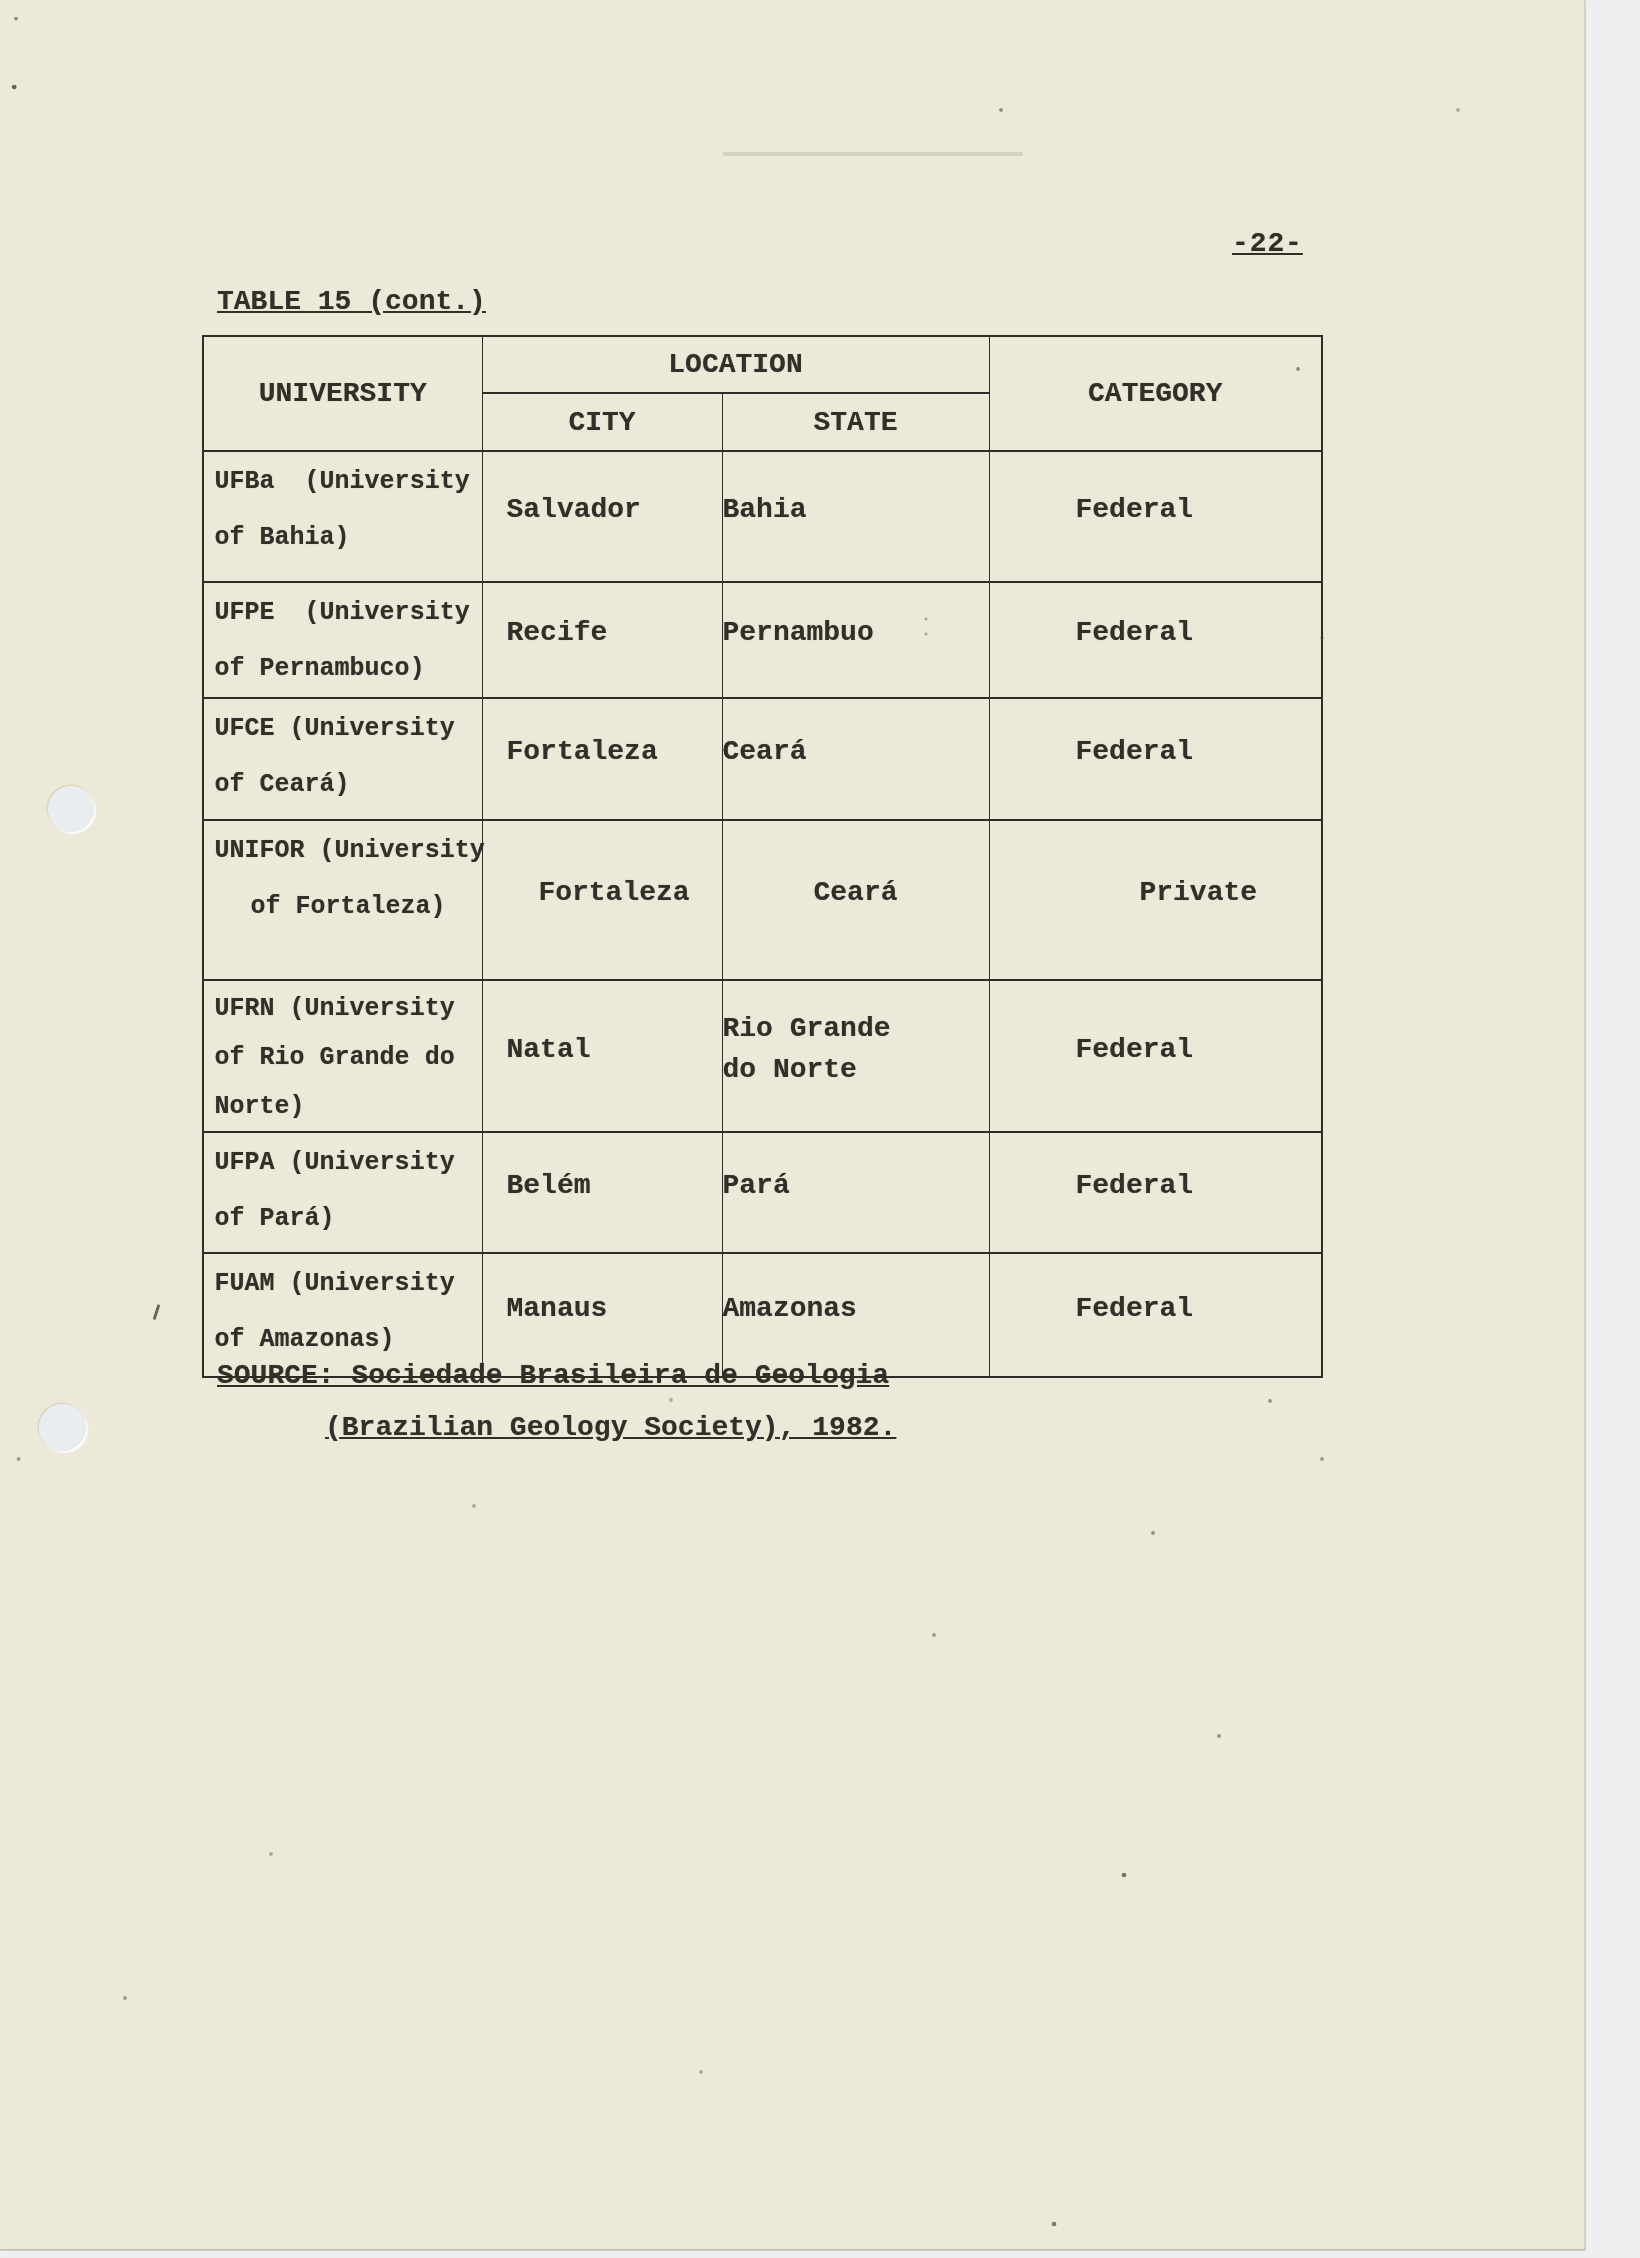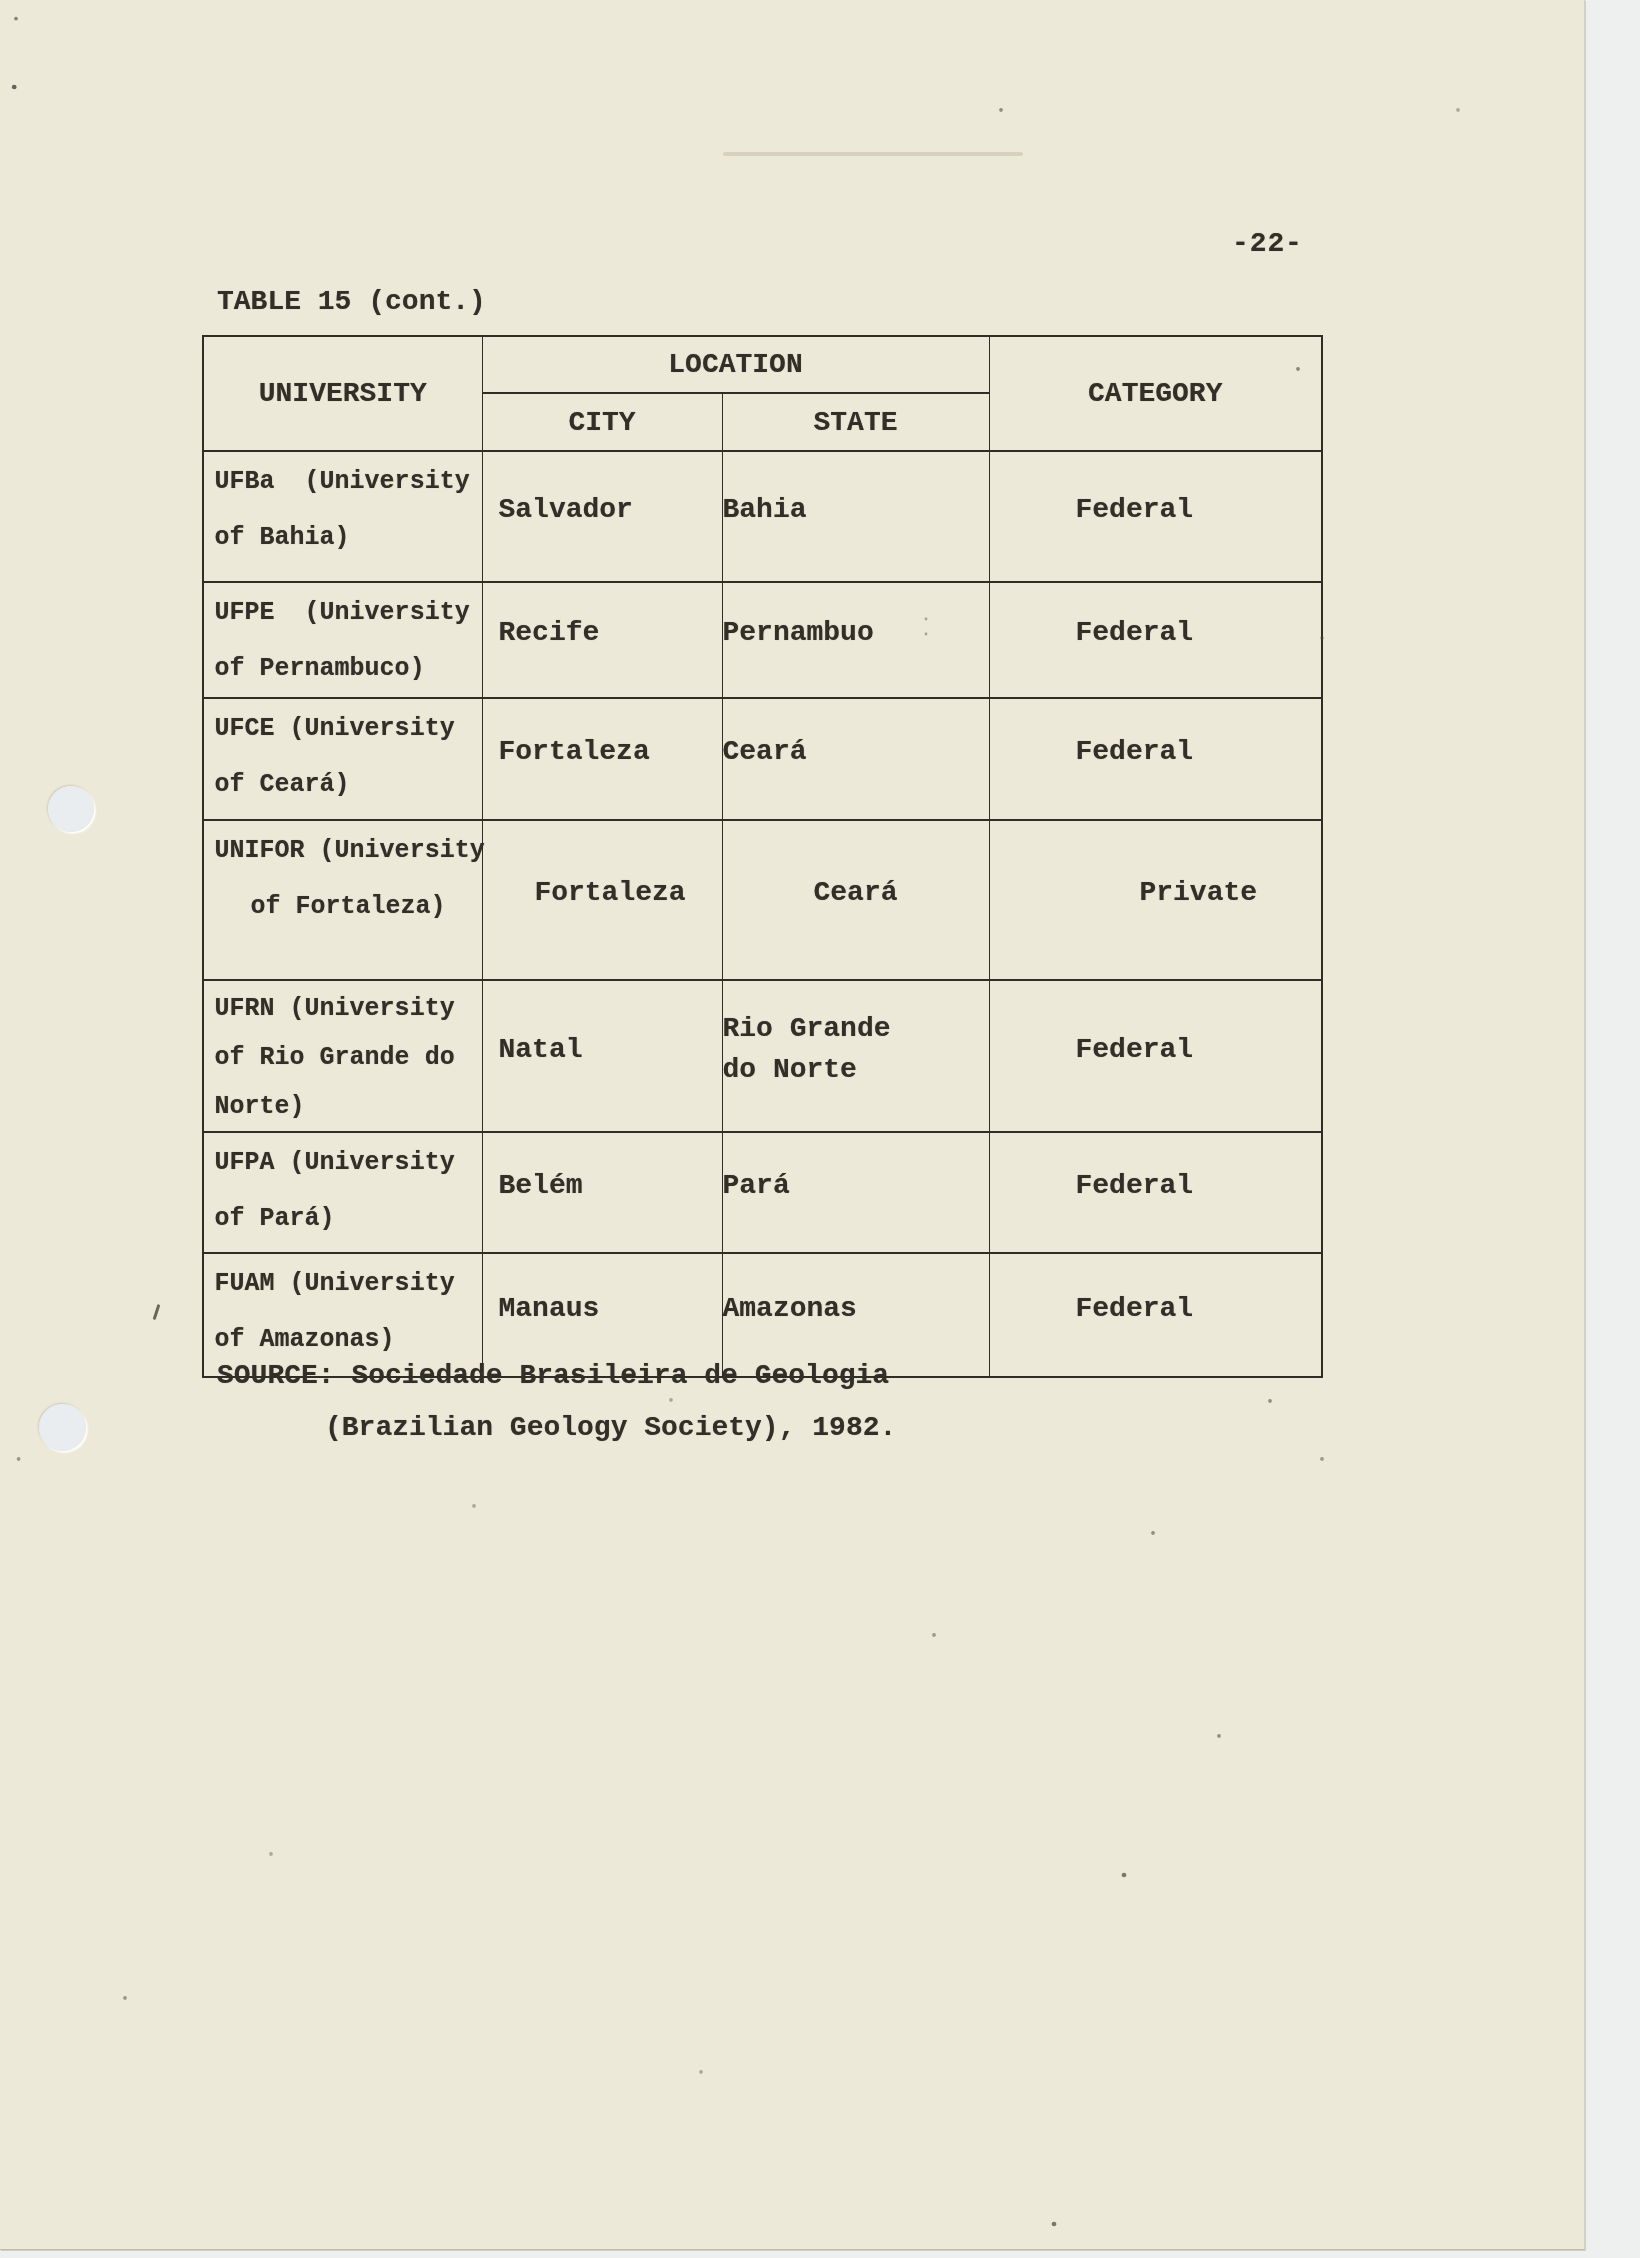--- a/index.html
+++ b/index.html
@@ -22,20 +22,21 @@
     height: 2249px;
     background: #ede9d9;
     border-right: 1.8px solid #d6d1c0;
     border-bottom: 1.8px solid #c2bdab;
     box-shadow: 0.9px 0.9px 0 rgba(160,156,140,0.45);
   }
   .ink { 
     color: #312f27;
     text-shadow: 0 0 0.9px rgba(49,47,39,0.45);
     font-weight: 700;
+    text-decoration: underline;
   }
   .page-number {
     position: absolute;
     left: 1232px; top: 228px;
     font-size: 28px;
     letter-spacing: 0.9px;
   }
   .table-title {
     position: absolute;
     left: 217px; top: 286px;
@@ -85,21 +86,21 @@
   tr.r4 td.univ { line-height: 49px; padding-top: 3.5px; }
   td.city, td.state, td.cat {
     font-size: 28px;
     vertical-align: middle;
     white-space: pre;
     font-weight: 700;
     padding-bottom: 14px;
     line-height: 41px;
     text-shadow: 0 0 0.9px rgba(49,47,39,0.45);
   }
-  td.city  { padding-left: 16px; }
+  td.city  { padding-left: 24px; }
   td.state { }
   td.cat   { padding-left: 86px; }
   .source {
     position: absolute;
     left: 217px; top: 1360px;
     font-size: 28px;
   }
   .source .src-line { height: 52px; }
   .source .src2 { margin-left: 108px; }
   .hole {

